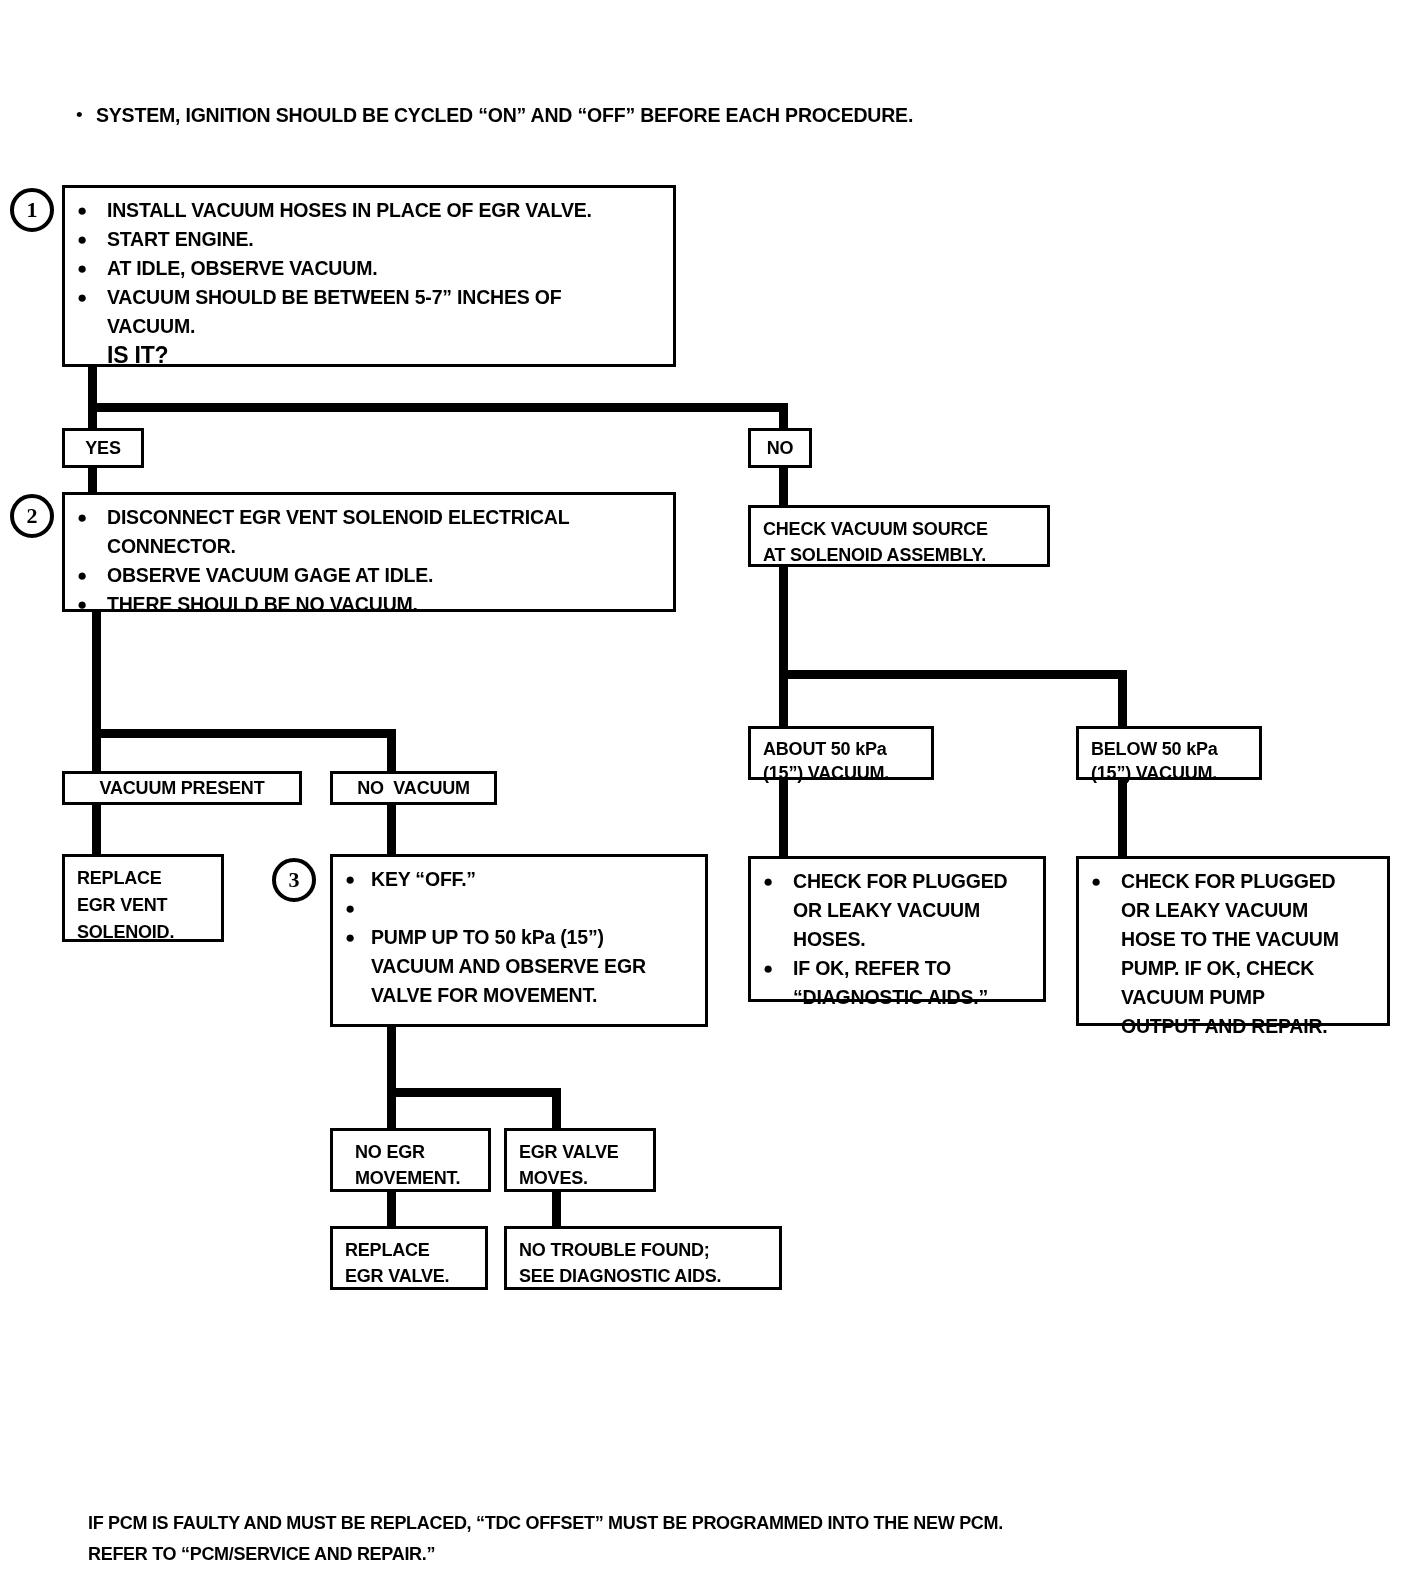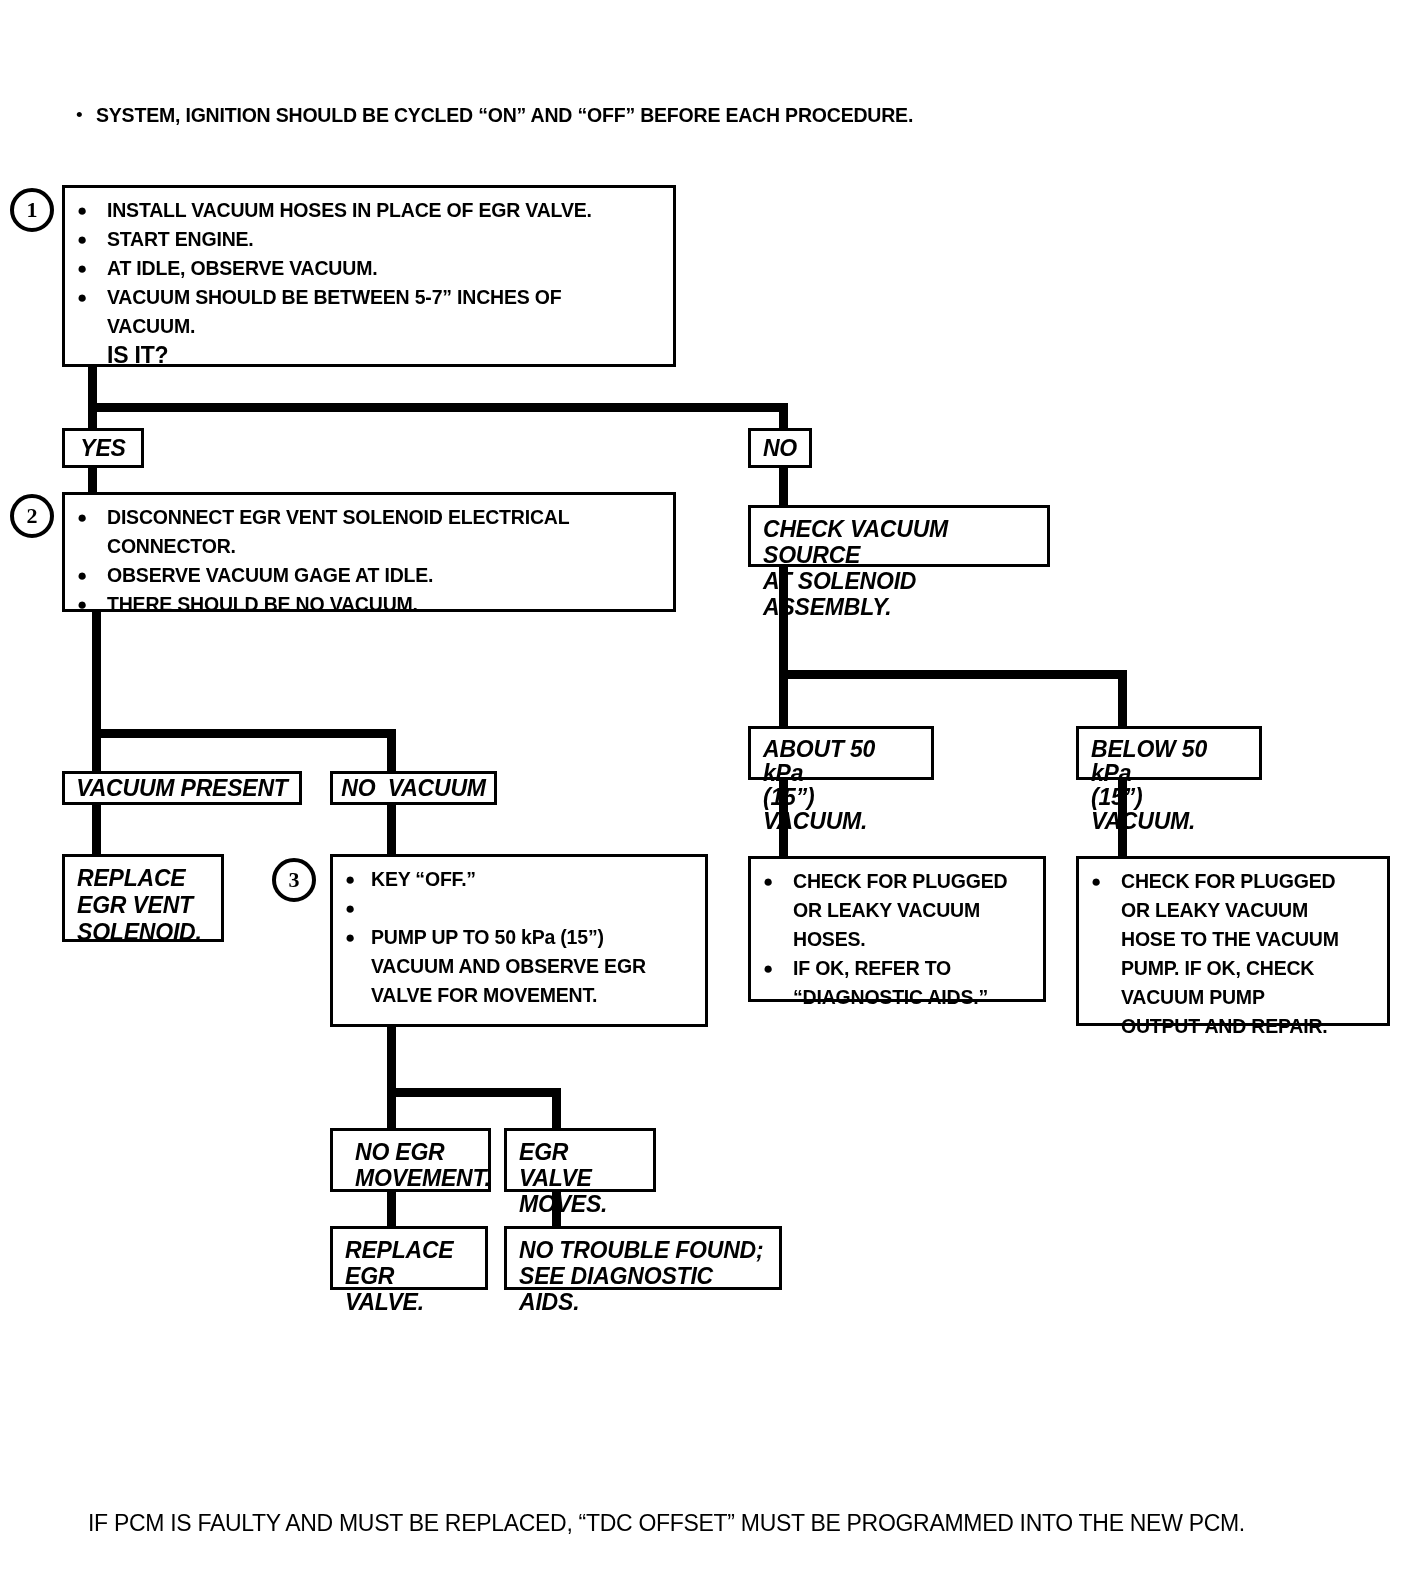--- a/index.html
+++ b/index.html
@@ -96,26 +96,25 @@
     position: absolute;
     box-sizing: border-box;
     border: 3px solid #000;
     background: #fff;
     z-index: 4;
   }
   .box-pad {
     padding: 8px 10px 8px 12px;
   }
   .box-text {
-    font-size: 23px;
+    font-size: 18px;
     font-weight: bold;
     line-height: 29px;
     letter-spacing: -0.2px;
     white-space: pre-line;
-    font-style: italic;
   }
   .label-box {
     display: flex;
     align-items: center;
     justify-content: center;
   }
   .label-box .box-text {
     line-height: 24px;
     white-space: pre;
   }
@@ -177,22 +176,22 @@
   }
 
   
   .footer-block {
     position: absolute;
     left: 88px;
     top: 1508px;
     width: 1260px;
   }
   .footer-line {
-    font-size: 23px;
-    font-weight: normal;
+    font-size: 18px;
+    font-weight: bold;
     line-height: 31px;
     letter-spacing: -0.3px;
   }
 </style>
 </head>
 <body>
 
 <div id="page">
 
 
@@ -378,15 +377,16 @@
     <div class="box-text" style="line-height:26px;">REPLACE
 EGR VALVE.</div>
   </div>
   <div class="box box-pad" style="left:504px; top:1226px; width:278px; height:64px;">
     <div class="box-text" style="line-height:26px;">NO TROUBLE FOUND;
 SEE DIAGNOSTIC AIDS.</div>
   </div>
 
   <div class="footer-block">
     <div class="footer-line">IF PCM IS FAULTY AND MUST BE REPLACED, “TDC OFFSET” MUST BE PROGRAMMED INTO THE NEW PCM.</div>
+    <div class="footer-line">REFER TO “PCM/SERVICE AND REPAIR.”</div>
   </div>
 
 </div>
 
 </body></html>

